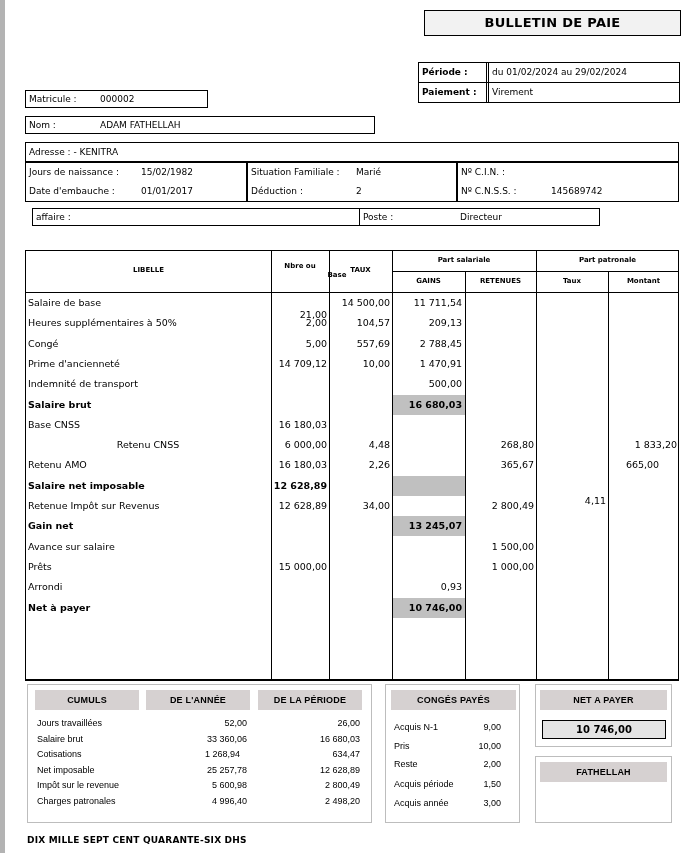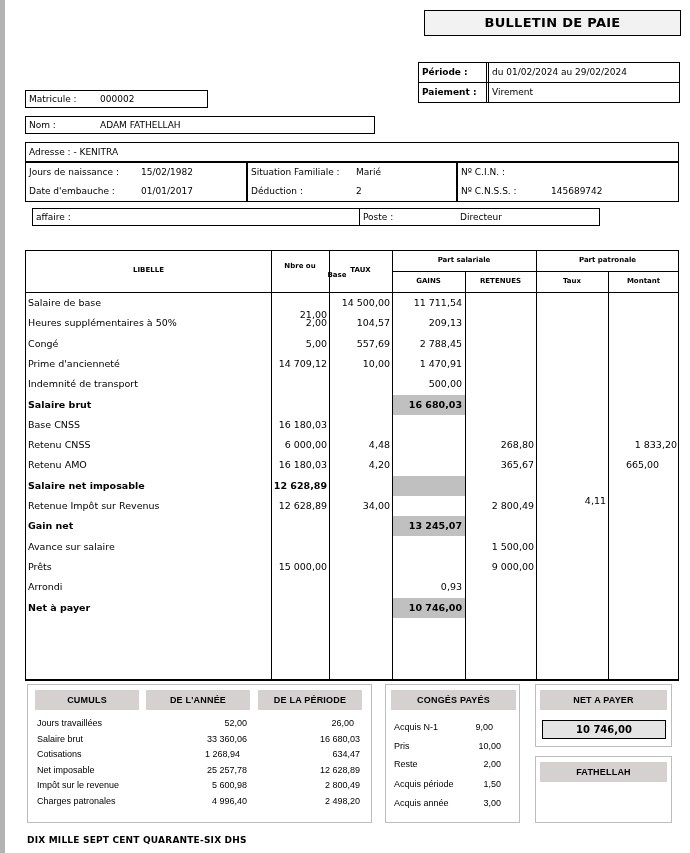--- a/index.html
+++ b/index.html
@@ -174,30 +174,30 @@
       <div class="cell num bold" style="left: 439px; width: 69px; top: 143.5px;"></div>
       <div class="cell num bold" style="left: 510px; width: 70px; top: 143.5px;"></div>
       <div class="cell num bold" style="left: 582px; width: 69px; top: 143.5px;"></div>
       <div class="cell" style="left: 2px; width: 240px; top: 163.8px;">Base CNSS</div>
       <div class="cell num" style="left: 245px; width: 56px; top: 163.8px;">16 180,03</div>
       <div class="cell num" style="left: 303px; width: 61px; top: 163.8px;"></div>
       <div class="cell num" style="left: 366px; width: 70px; top: 163.8px;"></div>
       <div class="cell num" style="left: 439px; width: 69px; top: 163.8px;"></div>
       <div class="cell num" style="left: 510px; width: 70px; top: 163.8px;"></div>
       <div class="cell num" style="left: 582px; width: 69px; top: 163.8px;"></div>
-      <div class="cell" style="left: 2px; width: 240px; top: 184.1px;">Retenu CNSS</div>
+      <div class="cell" style="left: 2px; width: 240px; top: 184.1px; text-align: center;">Retenu CNSS</div>
       <div class="cell num" style="left: 245px; width: 56px; top: 184.1px;">6 000,00</div>
       <div class="cell num" style="left: 303px; width: 61px; top: 184.1px;">4,48</div>
       <div class="cell num" style="left: 366px; width: 70px; top: 184.1px;"></div>
       <div class="cell num" style="left: 439px; width: 69px; top: 184.1px;">268,80</div>
       <div class="cell num" style="left: 510px; width: 70px; top: 184.1px;"></div>
       <div class="cell num" style="left: 582px; width: 69px; top: 184.1px;">1 833,20</div>
       <div class="cell" style="left: 2px; width: 240px; top: 204.4px;">Retenu AMO</div>
       <div class="cell num" style="left: 245px; width: 56px; top: 204.4px;">16 180,03</div>
-      <div class="cell num" style="left: 303px; width: 61px; top: 204.4px;">4,20</div>
+      <div class="cell num" style="left: 303px; width: 61px; top: 204.4px;">2,26</div>
       <div class="cell num" style="left: 366px; width: 70px; top: 204.4px;"></div>
       <div class="cell num" style="left: 439px; width: 69px; top: 204.4px;">365,67</div>
       <div class="cell num" style="left: 510px; width: 70px; top: 204.4px; margin-top: 36px;">4,11</div>
       <div class="cell num" style="left: 582px; width: 69px; top: 204.4px; text-align: center;">665,00</div>
       <div class="shade" style="left: 367px; width: 72px; top: 224.7px; height: 20px;"></div>
       <div class="cell bold" style="left: 2px; width: 240px; top: 224.7px;">Salaire net imposable</div>
       <div class="cell num bold" style="left: 245px; width: 56px; top: 224.7px;">12 628,89</div>
       <div class="cell num bold" style="left: 303px; width: 61px; top: 224.7px;"></div>
       <div class="cell num bold" style="left: 366px; width: 70px; top: 224.7px;"></div>
       <div class="cell num bold" style="left: 439px; width: 69px; top: 224.7px;"></div>
@@ -222,21 +222,21 @@
       <div class="cell num" style="left: 245px; width: 56px; top: 285.6px;"></div>
       <div class="cell num" style="left: 303px; width: 61px; top: 285.6px;"></div>
       <div class="cell num" style="left: 366px; width: 70px; top: 285.6px;"></div>
       <div class="cell num" style="left: 439px; width: 69px; top: 285.6px;">1 500,00</div>
       <div class="cell num" style="left: 510px; width: 70px; top: 285.6px;"></div>
       <div class="cell num" style="left: 582px; width: 69px; top: 285.6px;"></div>
       <div class="cell" style="left: 2px; width: 240px; top: 305.9px;">Prêts</div>
       <div class="cell num" style="left: 245px; width: 56px; top: 305.9px;">15 000,00</div>
       <div class="cell num" style="left: 303px; width: 61px; top: 305.9px;"></div>
       <div class="cell num" style="left: 366px; width: 70px; top: 305.9px;"></div>
-      <div class="cell num" style="left: 439px; width: 69px; top: 305.9px;">9 000,00</div>
+      <div class="cell num" style="left: 439px; width: 69px; top: 305.9px;">1 000,00</div>
       <div class="cell num" style="left: 510px; width: 70px; top: 305.9px;"></div>
       <div class="cell num" style="left: 582px; width: 69px; top: 305.9px;"></div>
       <div class="cell" style="left: 2px; width: 240px; top: 326.2px;">Arrondi</div>
       <div class="cell num" style="left: 245px; width: 56px; top: 326.2px;"></div>
       <div class="cell num" style="left: 303px; width: 61px; top: 326.2px;"></div>
       <div class="cell num" style="left: 366px; width: 70px; top: 326.2px;">0,93</div>
       <div class="cell num" style="left: 439px; width: 69px; top: 326.2px;"></div>
       <div class="cell num" style="left: 510px; width: 70px; top: 326.2px;"></div>
       <div class="cell num" style="left: 582px; width: 69px; top: 326.2px;"></div>
       <div class="shade" style="left: 367px; width: 72px; top: 346.5px; height: 20px;"></div>
@@ -250,21 +250,21 @@
     </div>
 </div>
 
 <div class="panel" style="left:27px; top:684px; width:345px; height:139px;">
   <div class="phdr" style="left:7px; top:5px; width:104px;">CUMULS</div>
   <div class="phdr" style="left:118px; top:5px; width:104px;">DE L'ANNÉE</div>
   <div class="phdr" style="left:230px; top:5px; width:104px;">DE LA PÉRIODE</div>
   <div id="cumuls-rows">
       <div class="prow" style="left: 9px; width: 110px; top: 31px;">Jours travaillées</div>
       <div class="prow r" style="left: 130px; width: 89px; top: 31px;">52,00</div>
-      <div class="prow r" style="left: 224px; width: 102px; top: 31px;">26,00</div>
+      <div class="prow r" style="left: 230px; width: 102px; top: 31px;">26,00</div>
       <div class="prow" style="left: 9px; width: 110px; top: 46.5px;">Salaire brut</div>
       <div class="prow r" style="left: 130px; width: 89px; top: 46.5px;">33 360,06</div>
       <div class="prow r" style="left: 230px; width: 102px; top: 46.5px;">16 680,03</div>
       <div class="prow" style="left: 9px; width: 110px; top: 62px;">Cotisations</div>
       <div class="prow r" style="left: 123px; width: 89px; top: 62px;">1 268,94</div>
       <div class="prow r" style="left: 230px; width: 102px; top: 62px;">634,47</div>
       <div class="prow" style="left: 9px; width: 110px; top: 77.5px;">Net imposable</div>
       <div class="prow r" style="left: 130px; width: 89px; top: 77.5px;">25 257,78</div>
       <div class="prow r" style="left: 230px; width: 102px; top: 77.5px;">12 628,89</div>
       <div class="prow" style="left: 9px; width: 110px; top: 93px;">Impôt sur le revenue</div>
@@ -273,21 +273,21 @@
       <div class="prow" style="left: 9px; width: 110px; top: 108.5px;">Charges patronales</div>
       <div class="prow r" style="left: 130px; width: 89px; top: 108.5px;">4 996,40</div>
       <div class="prow r" style="left: 230px; width: 102px; top: 108.5px;">2 498,20</div>
     </div>
 </div>
 
 <div class="panel" style="left:385px; top:684px; width:135px; height:139px;">
   <div class="phdr" style="left:5px; top:5px; width:125px;">CONGÉS PAYÉS</div>
   <div id="conges-rows">
       <div class="prow" style="left: 8px; width: 70px; top: 35px;">Acquis N-1</div>
-      <div class="prow r" style="left: 72px; width: 35px; top: 35px;">9,00</div>
+      <div class="prow r" style="left: 80px; width: 35px; top: 35px;">9,00</div>
       <div class="prow" style="left: 8px; width: 70px; top: 54px;">Pris</div>
       <div class="prow r" style="left: 80px; width: 35px; top: 54px;">10,00</div>
       <div class="prow" style="left: 8px; width: 70px; top: 72px;">Reste</div>
       <div class="prow r" style="left: 80px; width: 35px; top: 72px;">2,00</div>
       <div class="prow" style="left: 8px; width: 70px; top: 92px;">Acquis période</div>
       <div class="prow r" style="left: 80px; width: 35px; top: 92px;">1,50</div>
       <div class="prow" style="left: 8px; width: 70px; top: 111px;">Acquis année</div>
       <div class="prow r" style="left: 80px; width: 35px; top: 111px;">3,00</div>
     </div>
 </div>

